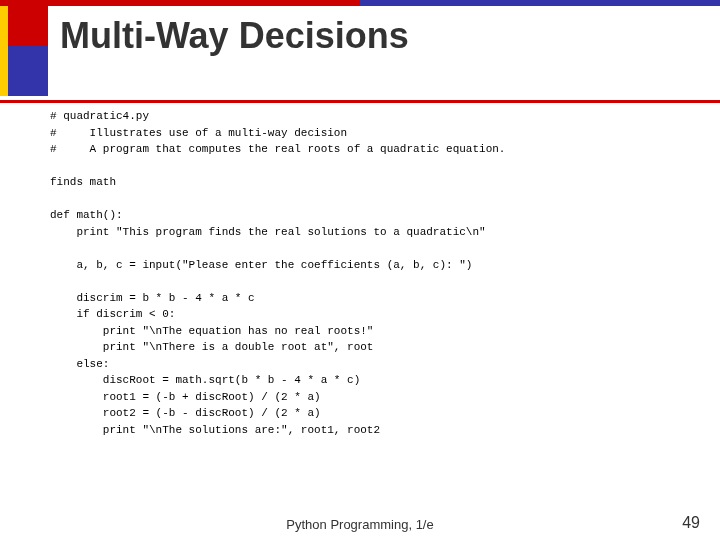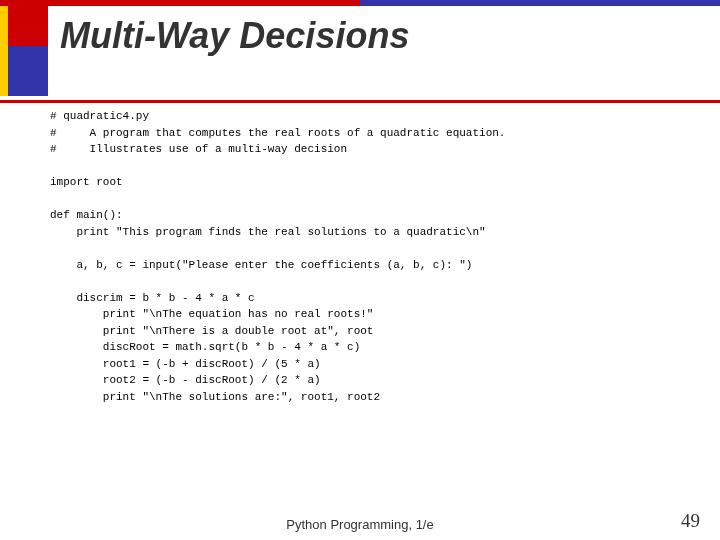--- a/index.html
+++ b/index.html
@@ -59,21 +59,20 @@
       top: 15px;
       left: 60px;
       right: 20px;
     }
 
     .slide-title {
       font-size: 36px;
       font-weight: bold;
       color: #333333;
       font-family: Arial, sans-serif;
-      font-style: italic;
     }
 
     
     .divider {
       position: absolute;
       top: 100px;
       left: 0;
       width: 720px;
       height: 3px;
       background: #cc0000;
@@ -111,58 +110,60 @@
     .footer-text {
       font-size: 13px;
       color: #333333;
       font-family: Arial, sans-serif;
     }
 
     .page-number {
       position: absolute;
       bottom: 8px;
       right: 20px;
-      font-size: 19px;
+      font-size: 16px;
       color: #333333;
-      font-family: Liberation Serif, serif;
+      font-family: Liberation Sans, sans-serif;
       margin-top: 10px;
     }
   </style>
 </head>
 <body>
 
 <div class="top-bar"></div>
 
 <div class="left-accent"></div>
 <div class="red-square"></div>
 <div class="blue-rect"></div>
 
 <div class="title-area">
   <span class="slide-title">Multi-Way Decisions</span>
 </div>
 
 <div class="divider"></div>
 
 <div class="code-area" id="code-container">
 <span class="code-line"># quadratic4.py</span>
+    <span class="code-line">#     Illustrates use of a multi-way decision</span>
     <span class="code-line">#     A program that computes the real roots of a quadratic equation.</span>
-    <span class="code-line">#     Illustrates use of a multi-way decision</span>
     <span class="code-line">&nbsp;</span>
-    <span class="code-line">import root</span>
+    <span class="code-line">finds math</span>
     <span class="code-line">&nbsp;</span>
-    <span class="code-line">def main():</span>
+    <span class="code-line">def math():</span>
     <span class="code-line">    print "This program finds the real solutions to a quadratic\n"</span>
     <span class="code-line">&nbsp;</span>
     <span class="code-line">    a, b, c = input("Please enter the coefficients (a, b, c): ")</span>
     <span class="code-line">&nbsp;</span>
     <span class="code-line">    discrim = b * b - 4 * a * c</span>
+    <span class="code-line">    if discrim &lt; 0:</span>
     <span class="code-line">        print "\nThe equation has no real roots!"</span>
     <span class="code-line">        print "\nThere is a double root at", root</span>
+    <span class="code-line">    else:</span>
     <span class="code-line">        discRoot = math.sqrt(b * b - 4 * a * c)</span>
-    <span class="code-line">        root1 = (-b + discRoot) / (5 * a)</span>
+    <span class="code-line">        root1 = (-b + discRoot) / (2 * a)</span>
     <span class="code-line">        root2 = (-b - discRoot) / (2 * a)</span>
     <span class="code-line">        print "\nThe solutions are:", root1, root2</span>
   </div>
 
 <div class="footer">
   <span class="footer-text">Python Programming, 1/e</span>
 </div>
 <div class="page-number">49</div>
 
 </body></html>

